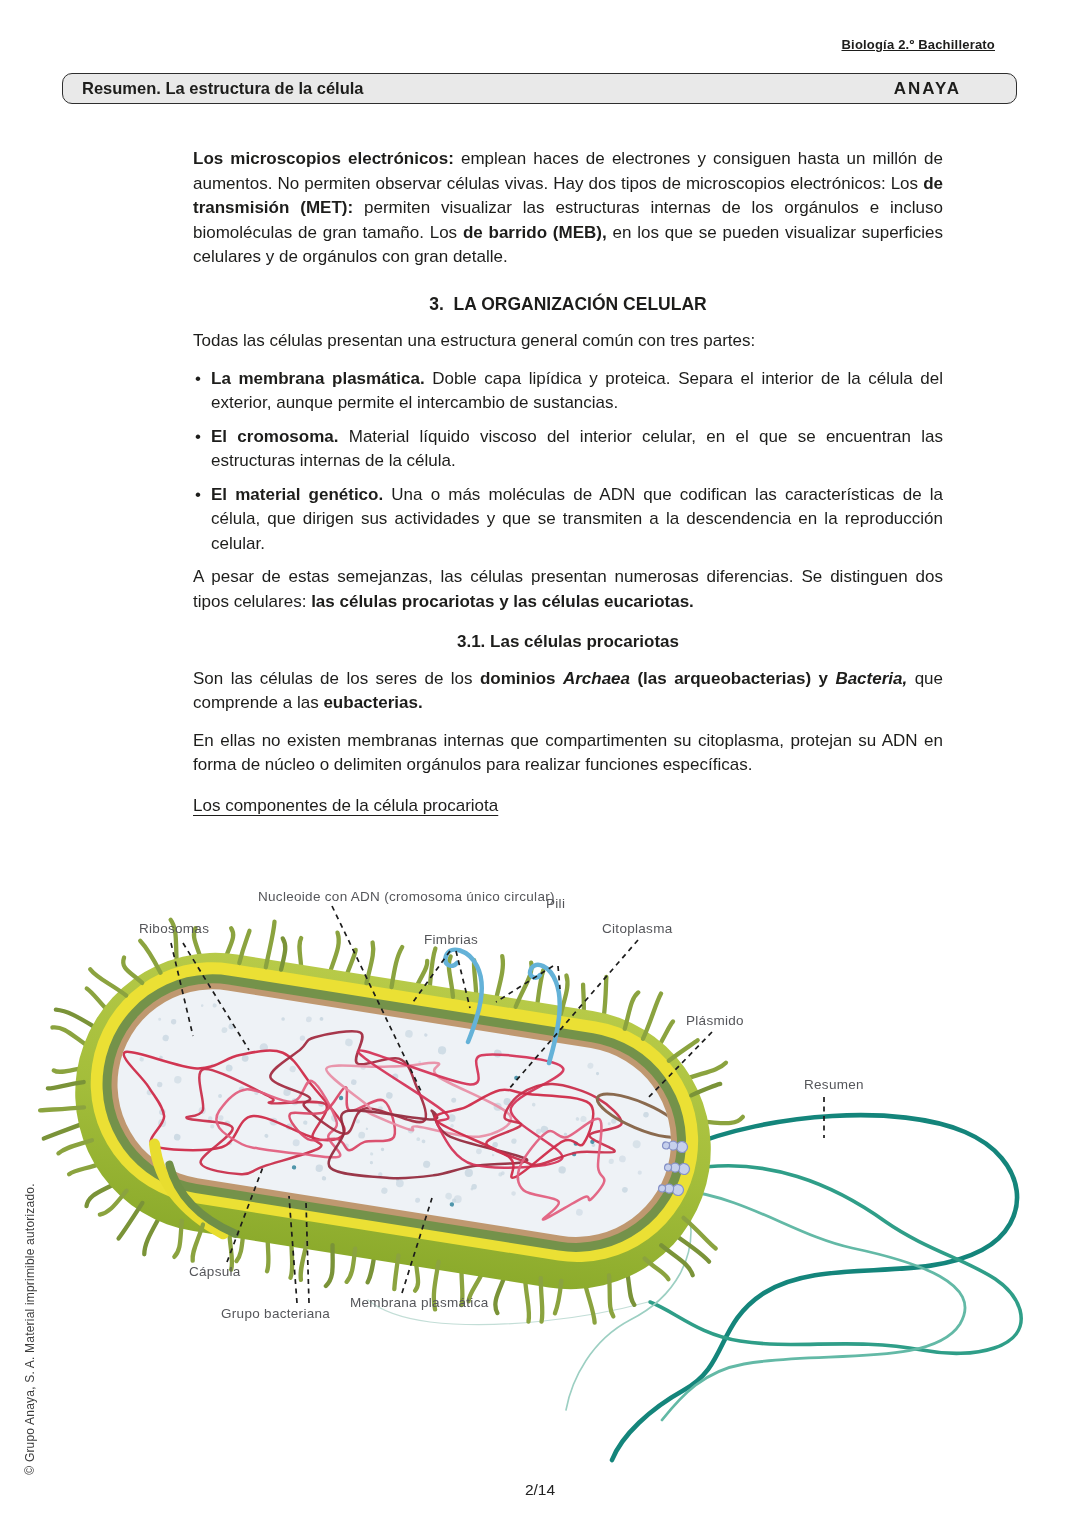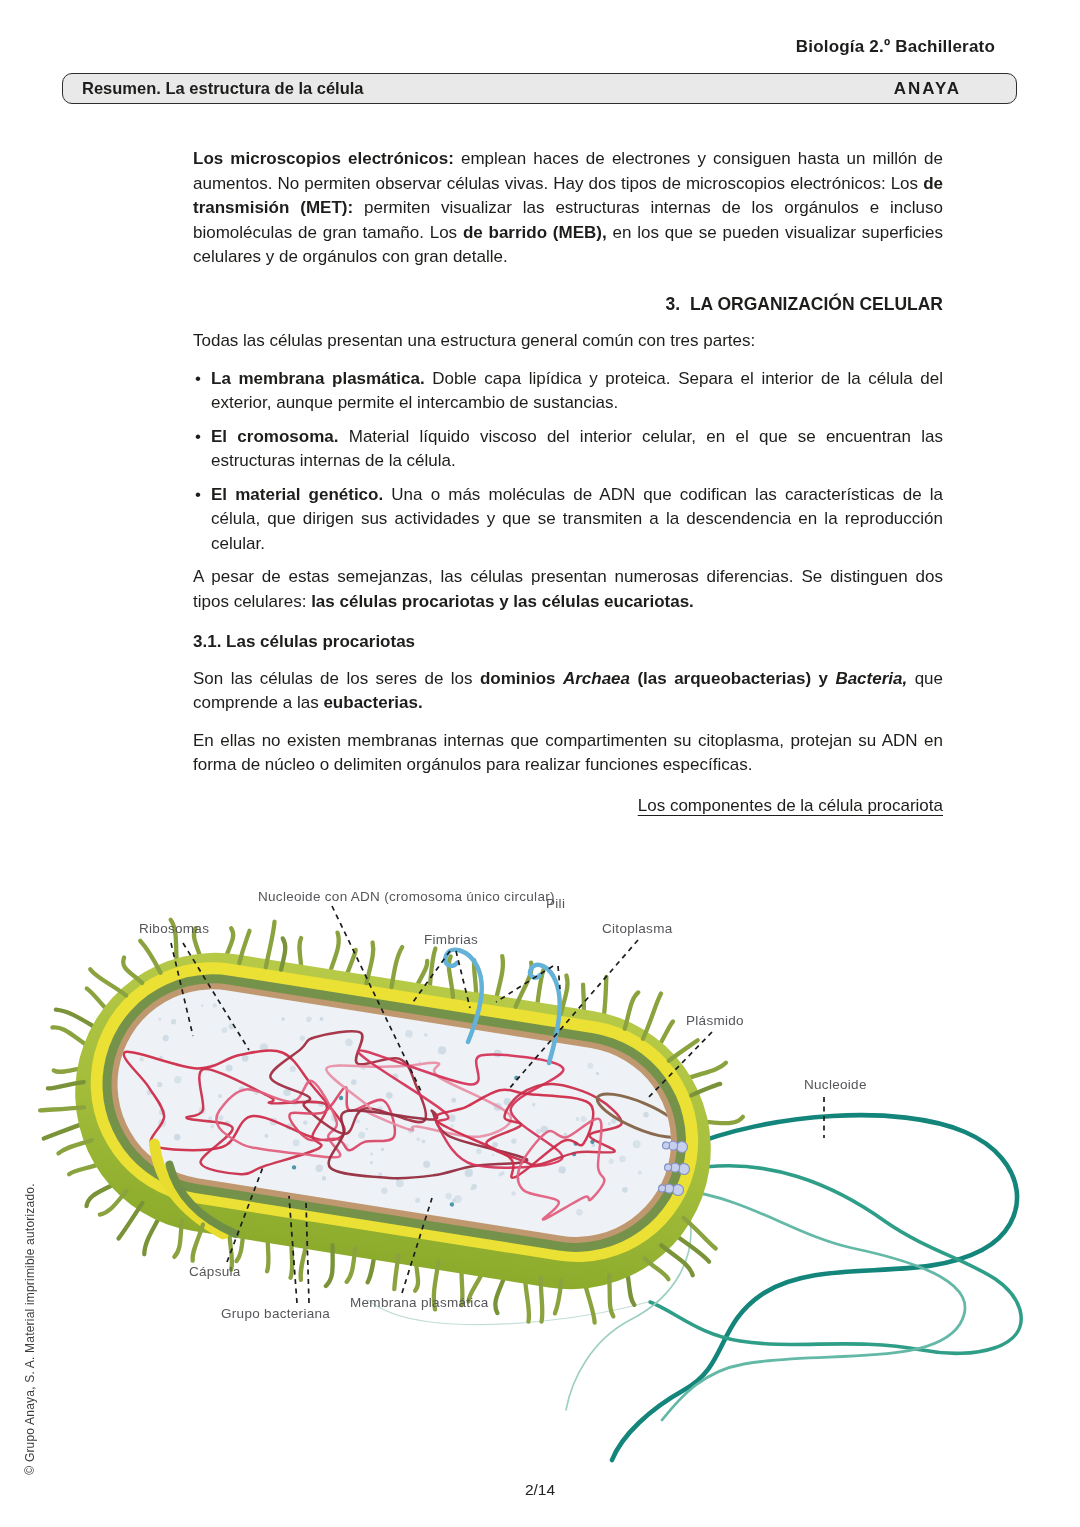--- a/index.html
+++ b/index.html
@@ -1,32 +1,32 @@
 <!DOCTYPE html>
 <html lang="es"><head>
 <meta charset="utf-8">
 <style>
   html,body{margin:0;padding:0;background:#ffffff;}
   body{width:1080px;height:1527px;position:relative;font-family:"Liberation Sans",sans-serif;color:#1d1d1b;overflow:hidden;}
   .page{position:absolute;inset:0;background:#fff;}
 
-  .course-title{position:absolute;top:37px;right:85px;font-size:17px;font-weight:bold;letter-spacing:.2px;}
+  .course-title{position:absolute;top:37px;right:85px;font-size:13px;font-weight:bold;letter-spacing:.2px;text-decoration:underline;}
   .title-bar{position:absolute;top:73px;left:62px;right:63px;height:31px;background:#e9e9e9;border:1.6px solid #2e2e2e;border-radius:10px;display:flex;align-items:center;justify-content:space-between;padding:12px 19px;box-sizing:border-box;}
   .bar-title{font-size:16.5px;font-weight:bold;}
   .logo{font-size:17px;font-weight:bold;letter-spacing:2px;margin-right:36px;transform:scaleY(.92);}
 
   .content{position:absolute;left:157px;top:147px;width:750px;font-size:17px;line-height:24.5px;text-align:justify;hyphens:auto;margin-left:36px;}
   .content p{margin:0 0 13px 0;}
   .b{font-weight:bold;}
   .i{font-style:italic;}
-  .h2{font-size:17.5px;font-weight:bold;margin:22px 0 13px 0;white-space:pre-wrap;text-align:right;}
-  .h3{font-size:17px;font-weight:bold;margin:16px 0 12px 0;text-align:left;}
+  .h2{font-size:17.5px;font-weight:bold;margin:22px 0 13px 0;white-space:pre-wrap;text-align:center;}
+  .h3{font-size:17px;font-weight:bold;margin:16px 0 12px 0;text-align:center;}
   .bullet{position:relative;padding-left:18px;margin:0 0 9px 0;}
   .bullet .marker{position:absolute;left:2px;top:0;}
-  .underlined{text-decoration:underline;text-underline-offset:4px;margin-top:16px !important;text-align:right;}
+  .underlined{text-decoration:underline;text-underline-offset:4px;margin-top:16px !important;text-align:left;}
 
   .diagram{position:absolute;left:0;top:0;width:1080px;height:1527px;pointer-events:none;padding-left:28px;}
   .diagram svg{position:absolute;left:0;top:865px;}
   .dlabel{position:absolute;font-size:13.5px;letter-spacing:.3px;color:#55565a;white-space:nowrap;}
   .l-nucleoide{left:258px;top:889px;}
   .l-ribosomas{left:139px;top:921px;}
   .l-fimbrias{left:424px;top:932px;}
   .l-pili{left:546px;top:896px;}
   .l-citoplasma{left:602px;top:921px;}
   .l-plasmido{left:686px;top:1013px;}
@@ -362,21 +362,21 @@
         <line x1="402" y1="1293" x2="432" y2="1198"></line>
       </g>
     </svg>
 
     <div class="dlabel l-nucleoide">Nucleoide con ADN (cromosoma único circular)</div>
     <div class="dlabel l-ribosomas">Ribosomas</div>
     <div class="dlabel l-fimbrias">Fimbrias</div>
     <div class="dlabel l-pili">Pili</div>
     <div class="dlabel l-citoplasma">Citoplasma</div>
     <div class="dlabel l-plasmido">Plásmido</div>
-    <div class="dlabel l-flagelos">Nucleoide</div>
+    <div class="dlabel l-flagelos">Resumen</div>
     <div class="dlabel l-capsula">Cápsula</div>
     <div class="dlabel l-pared">Grupo bacteriana</div>
     <div class="dlabel l-membrana">Membrana plasmática</div>
   </div>
 
   <div class="sidebar">© Grupo Anaya, S. A. Material imprimible autorizado.</div>
   <div class="footer">2/14</div>
 </div>
 
 </body></html>

